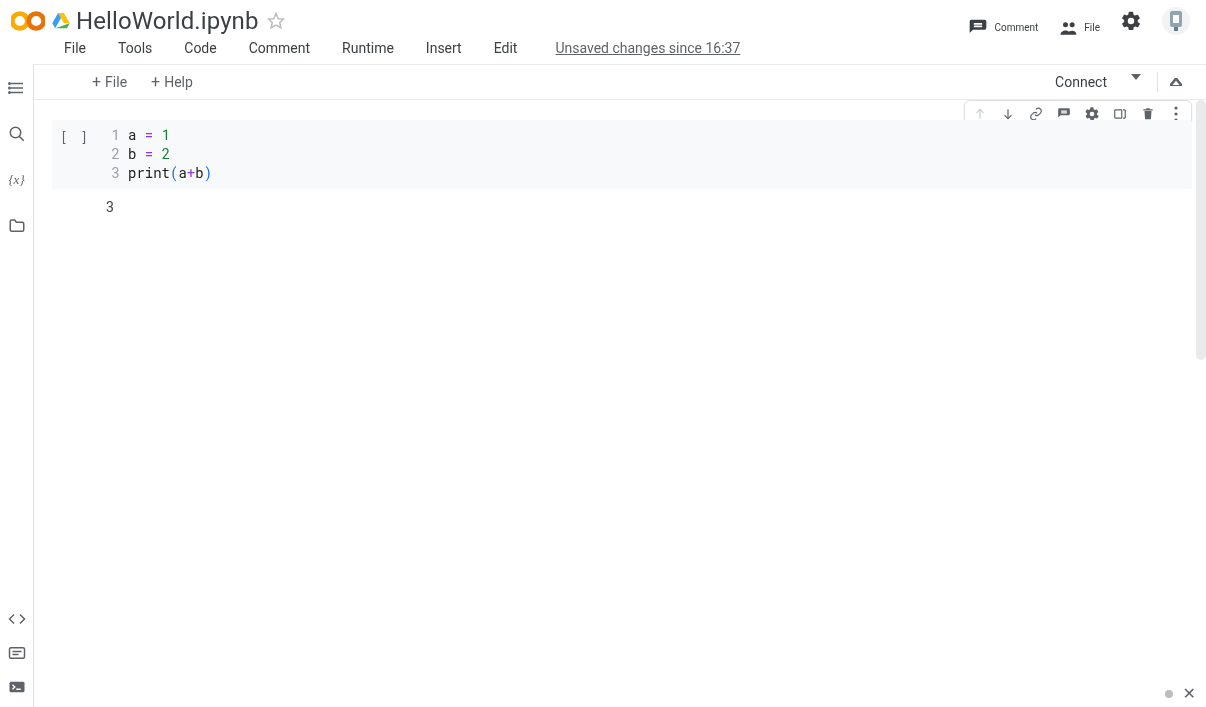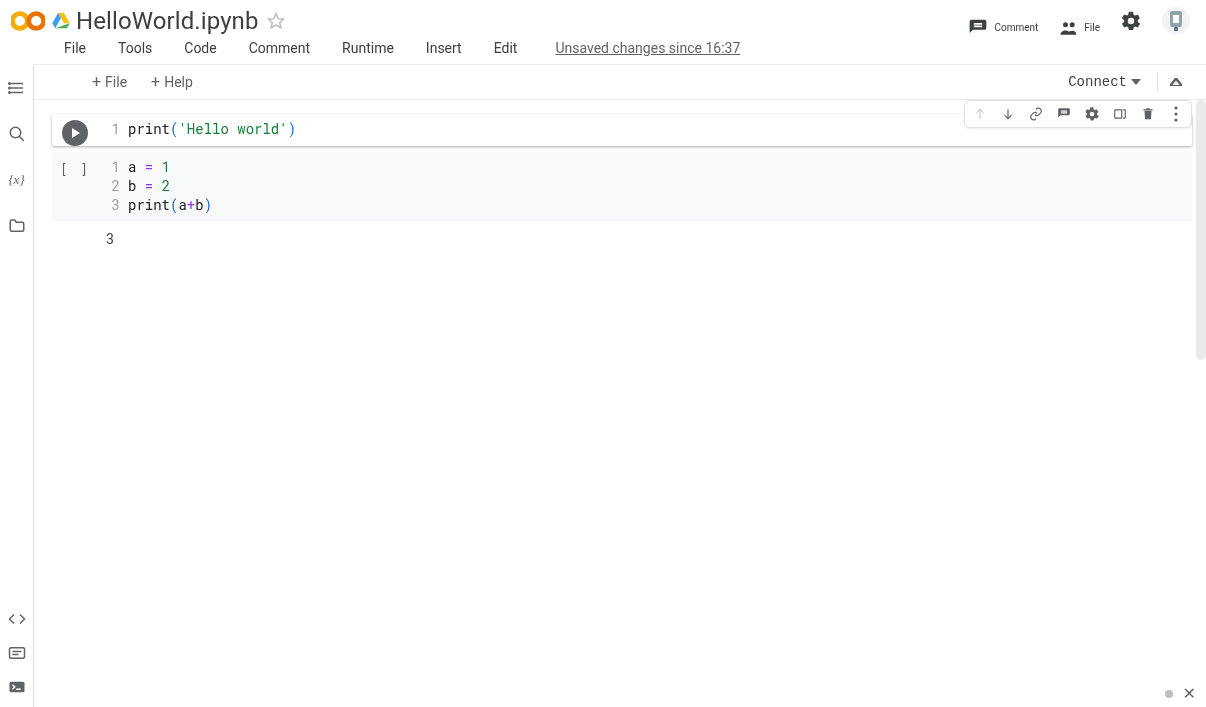--- a/index.html
+++ b/index.html
@@ -72,22 +72,22 @@
 .tool-btn {
   display:flex; align-items:center; gap:4px;
   color:#5f6368; cursor:pointer; font-size:14px;
   padding: 4px 8px;
   margin-left: 38px;
 }
 .tool-btn + .tool-btn { margin-left: 8px; }
 .plus { font-size: 16px; line-height:1; }
 .toolbar-spacer { flex:1; }
 .connect-btn {
-  display:flex; align-items:center; gap:4px;
-  color:#3c4043; cursor:pointer; padding: 4px 10px; font-family: Liberation Mono, monospace;
+  display:flex; gap:24px;
+  color:#3c4043; cursor:pointer; padding: 4px 10px;
 }
 .collapse-btn {
   border-left: 1px solid #e0e0e0;
   padding: 6px 12px; cursor:pointer; color:#5f6368;
   margin-left: 6px;
 }
 
 .main { flex:1; display:flex; overflow:hidden; }
 .sidebar {
   width: 34px;
@@ -365,28 +365,20 @@
               </svg>
             </div>
           <div class="ca-btn">
               <svg width="4" height="16" viewBox="0 0 4 16" fill="currentColor">
                 <circle cx="2" cy="2" r="1.6"></circle>
                 <circle cx="2" cy="8" r="1.6"></circle>
                 <circle cx="2" cy="14" r="1.6"></circle>
               </svg>
             </div>
         </div>
-        <div class="cell-body">
-          <div class="gutter">
-            <div class="run-btn">
-                <div class="run-triangle"></div>
-              </div>
-          </div>
-          <div class="code-area" id="code0"><span class="ln">1</span><span class="tok-fn">print</span><span class="tok-paren">(</span><span class="tok-str">'Hello world'</span><span class="tok-paren">)</span></div>
-        </div>
       </div>
 
       <div class="cell">
         <div class="cell-body">
           <div class="gutter">
             <div class="exec-indicator">[ ]</div>
           </div>
           <div class="code-area" id="code1"><span class="ln">1</span><span class="tok-id">a </span><span class="tok-op">=</span> <span class="tok-num">1</span>
 <span class="ln">2</span><span class="tok-id">b </span><span class="tok-op">=</span> <span class="tok-num">2</span>
 <span class="ln">3</span><span class="tok-fn">print</span><span class="tok-paren">(</span><span class="tok-id">a</span><span class="tok-op">+</span><span class="tok-id">b</span><span class="tok-paren">)</span></div>

